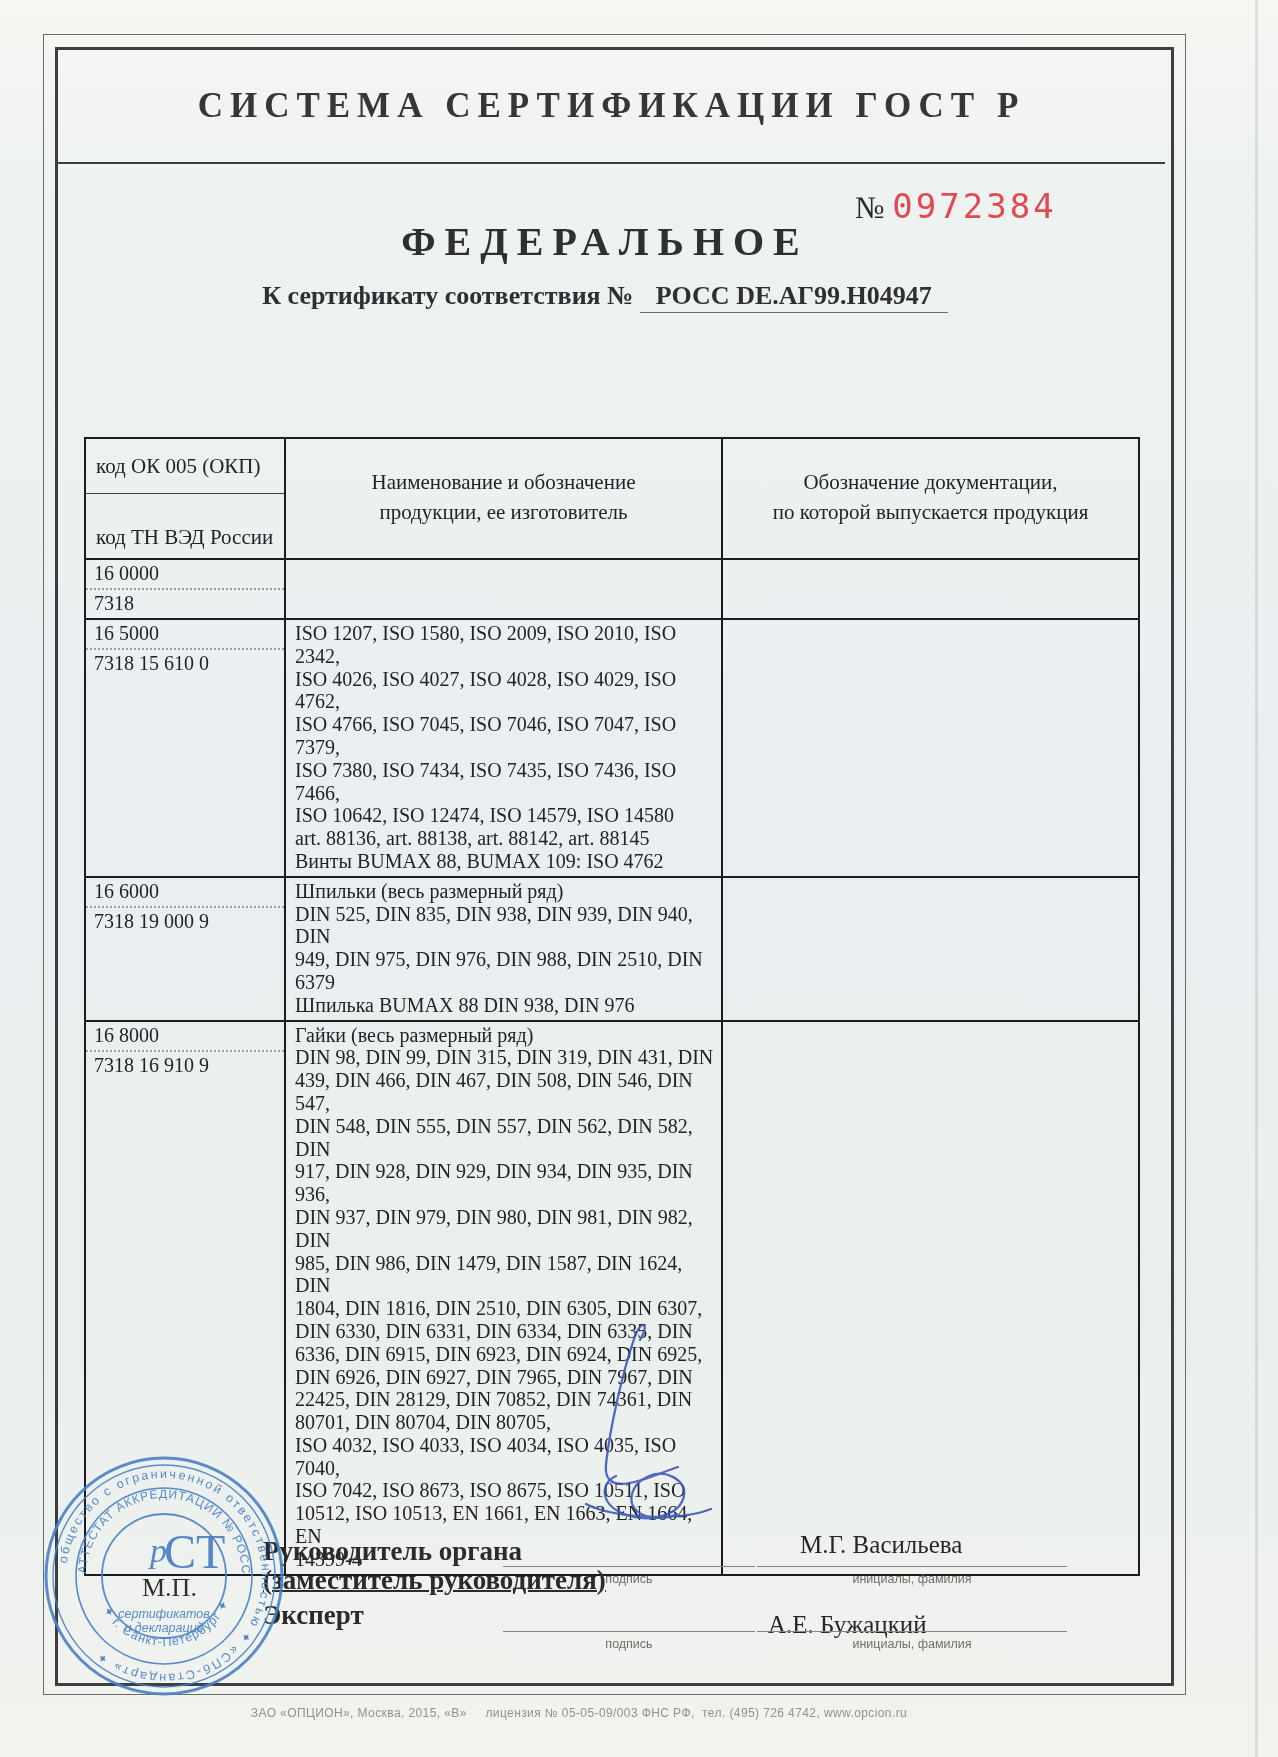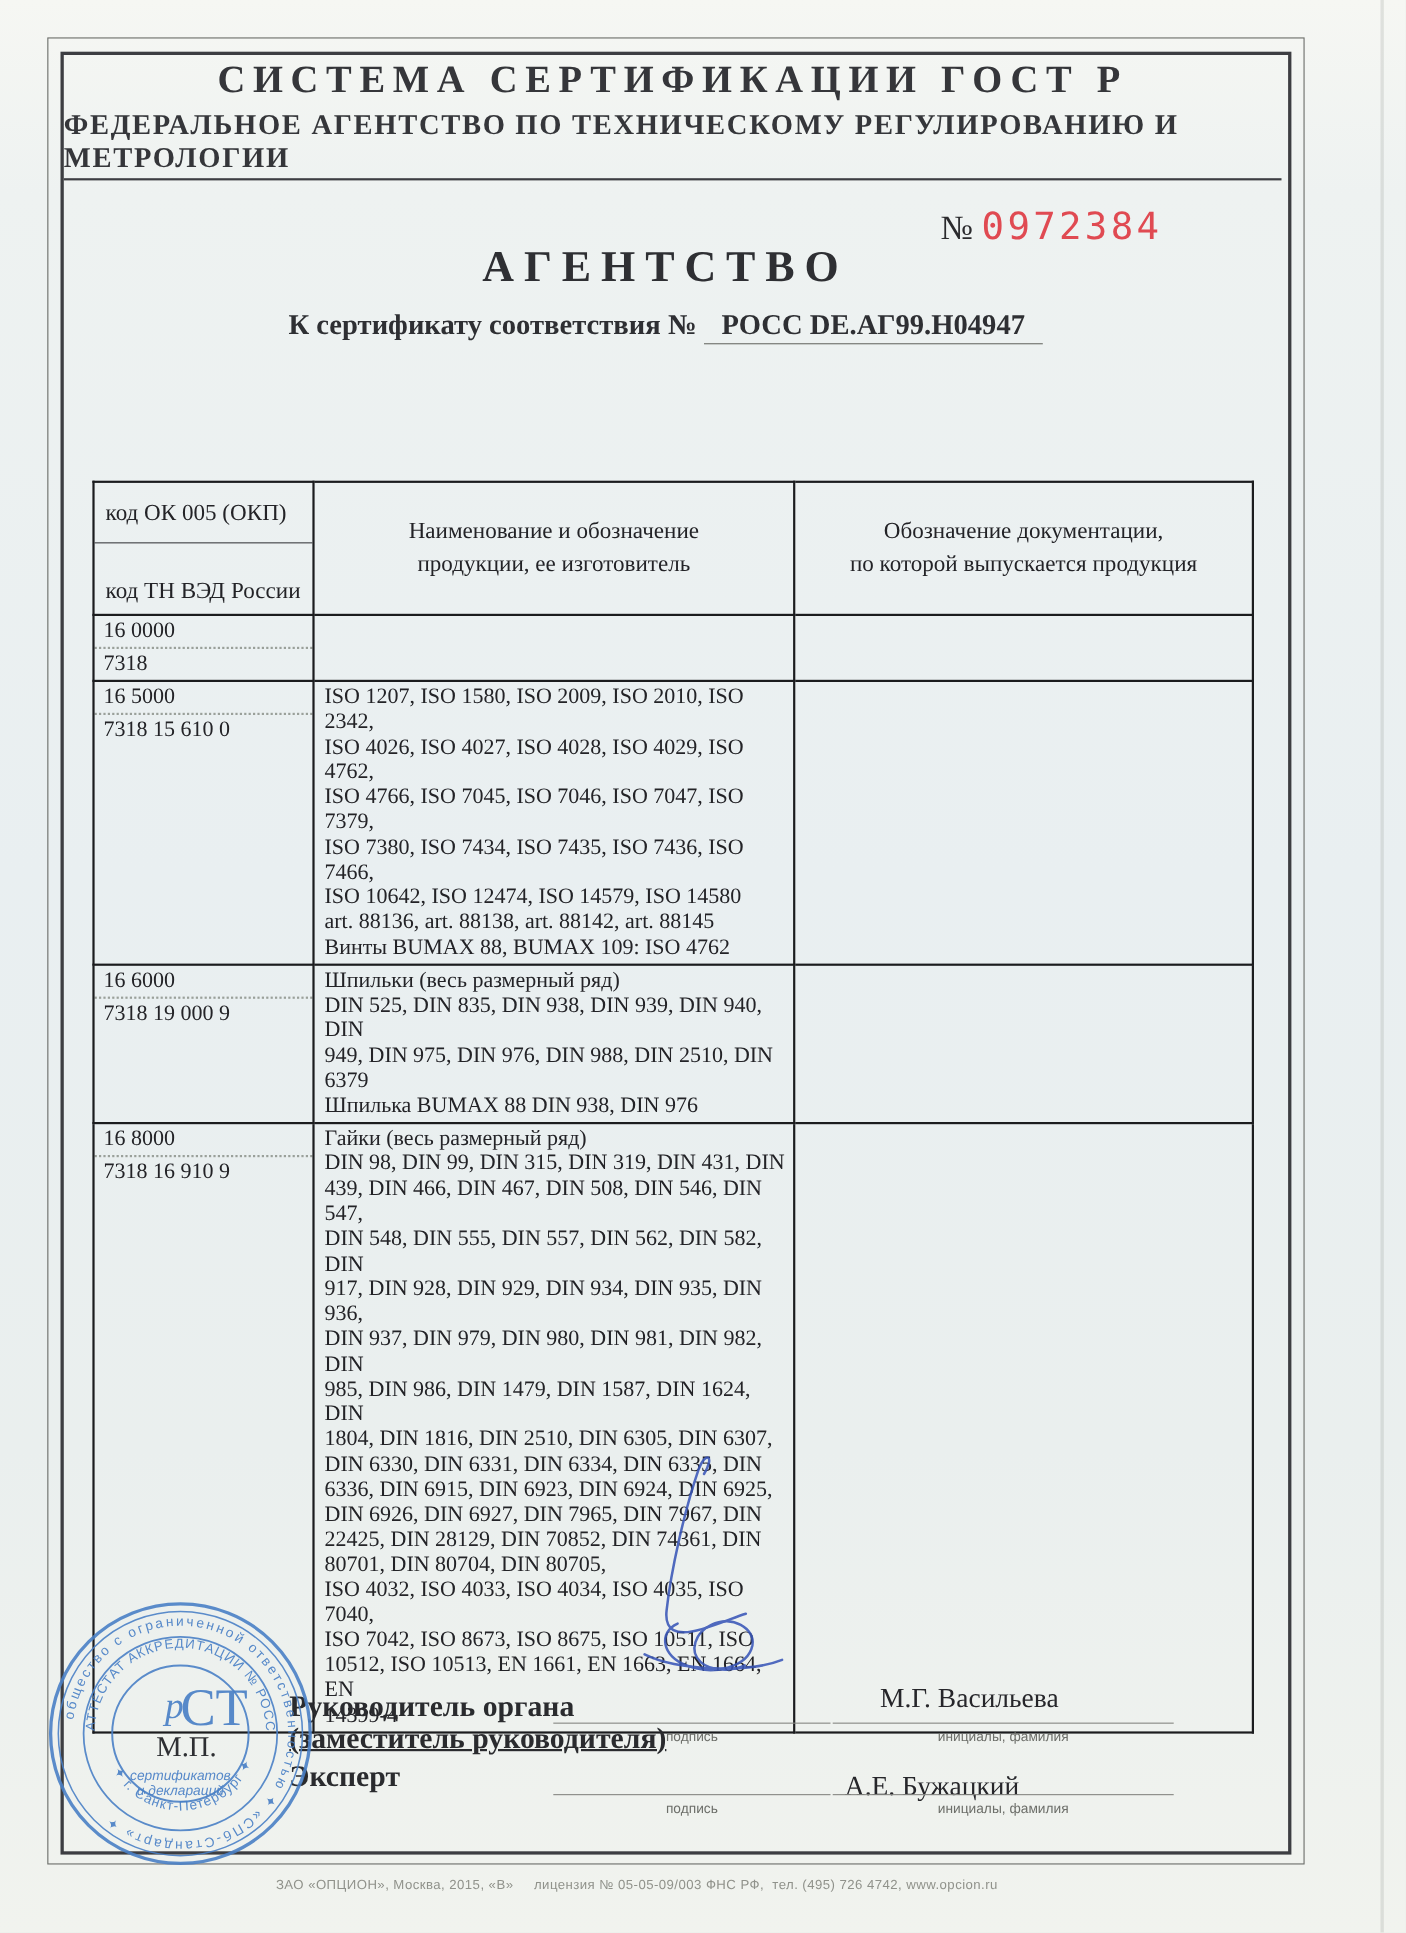--- a/index.html
+++ b/index.html
@@ -51,26 +51,25 @@
 </head>
 <body>
 
 <div class="page">
   <div class="paper-edge"></div>
   <div class="frame-outer"></div>
   <div class="frame-inner"></div>
 
   <div class="header-band">
     <div class="hdr1">СИСТЕМА СЕРТИФИКАЦИИ ГОСТ Р</div>
-    <div class="hdr2">ФЕДЕРАЛЬНОЕ АГЕНТСТВО ПО ТЕХНИЧЕСКОМУ РЕГУЛИРОВАНИЮ И МЕТРОЛОГИИ</div>
   </div>
 
   <div class="serial"><span class="no">№ </span><span class="digits">0972384</span></div>
 
-  <div class="doc-title">АГЕНТСТВО</div>
+  <div class="doc-title">ФЕДЕРАЛЬНОЕ</div>
 
   <div class="cert-line"><span>К сертификату соответствия № </span><span class="val">РОСС DE.АГ99.Н04947</span></div>
 
 
   <table class="main">
     <tbody>
         <tr>
       <td class="c1">
         <div class="hdr-sub-top">код ОК 005 (ОКП)</div>
         <div class="hdr-sub-bot">код ТН ВЭД России</div>

